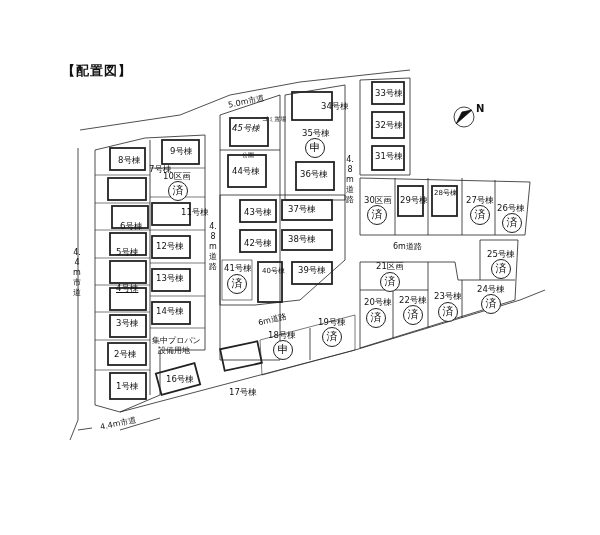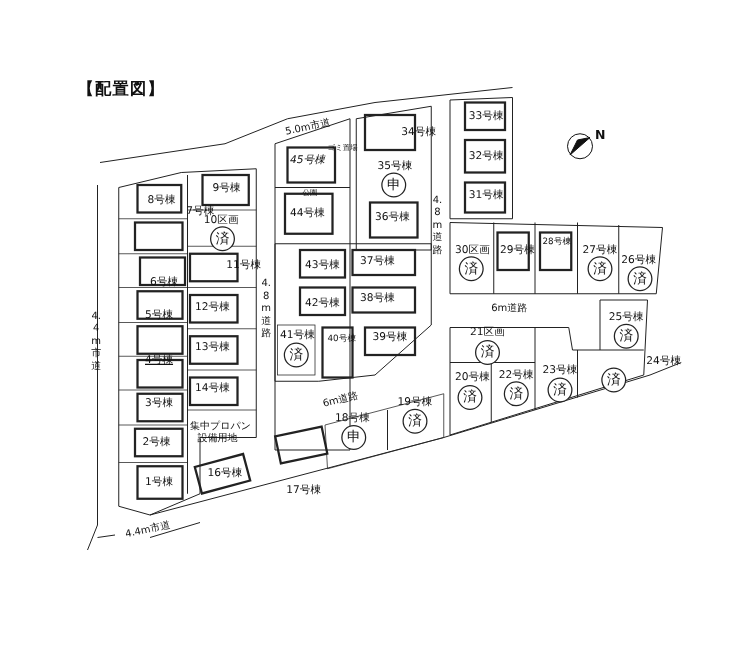--- a/index.html
+++ b/index.html
@@ -153,21 +153,21 @@
 <div class="lot-label" style="left:318px;top:318px;">19号棟</div>
 <div class="badge" style="left:322px;top:327px;">済</div>
 <div class="lot-label" style="left:364px;top:298px;">20号棟</div>
 <div class="badge" style="left:366px;top:308px;">済</div>
 <div class="lot-label" style="left:376px;top:262px;">21区画</div>
 <div class="badge" style="left:380px;top:272px;">済</div>
 <div class="lot-label" style="left:399px;top:296px;">22号棟</div>
 <div class="badge" style="left:403px;top:305px;">済</div>
 <div class="lot-label" style="left:434px;top:292px;">23号棟</div>
 <div class="badge" style="left:438px;top:302px;">済</div>
-<div class="lot-label" style="left:477px;top:285px;margin-left:40px;">24号棟</div>
+<div class="lot-label" style="left:477px;top:285px;">24号棟</div>
 <div class="badge" style="left:481px;top:294px;">済</div>
 <div class="lot-label" style="left:487px;top:250px;">25号棟</div>
 <div class="badge" style="left:491px;top:259px;">済</div>
 <div class="lot-label" style="left:497px;top:204px;">26号棟</div>
 <div class="badge" style="left:502px;top:213px;">済</div>
 <div class="lot-label" style="left:466px;top:196px;">27号棟</div>
 <div class="badge" style="left:470px;top:205px;">済</div>
 <div class="lot-label" style="left:434px;top:190px;font-size:7px;">28号棟</div>
 <div class="lot-label" style="left:400px;top:196px;">29号棟</div>
 <div class="lot-label" style="left:364px;top:196px;">30区画</div>

